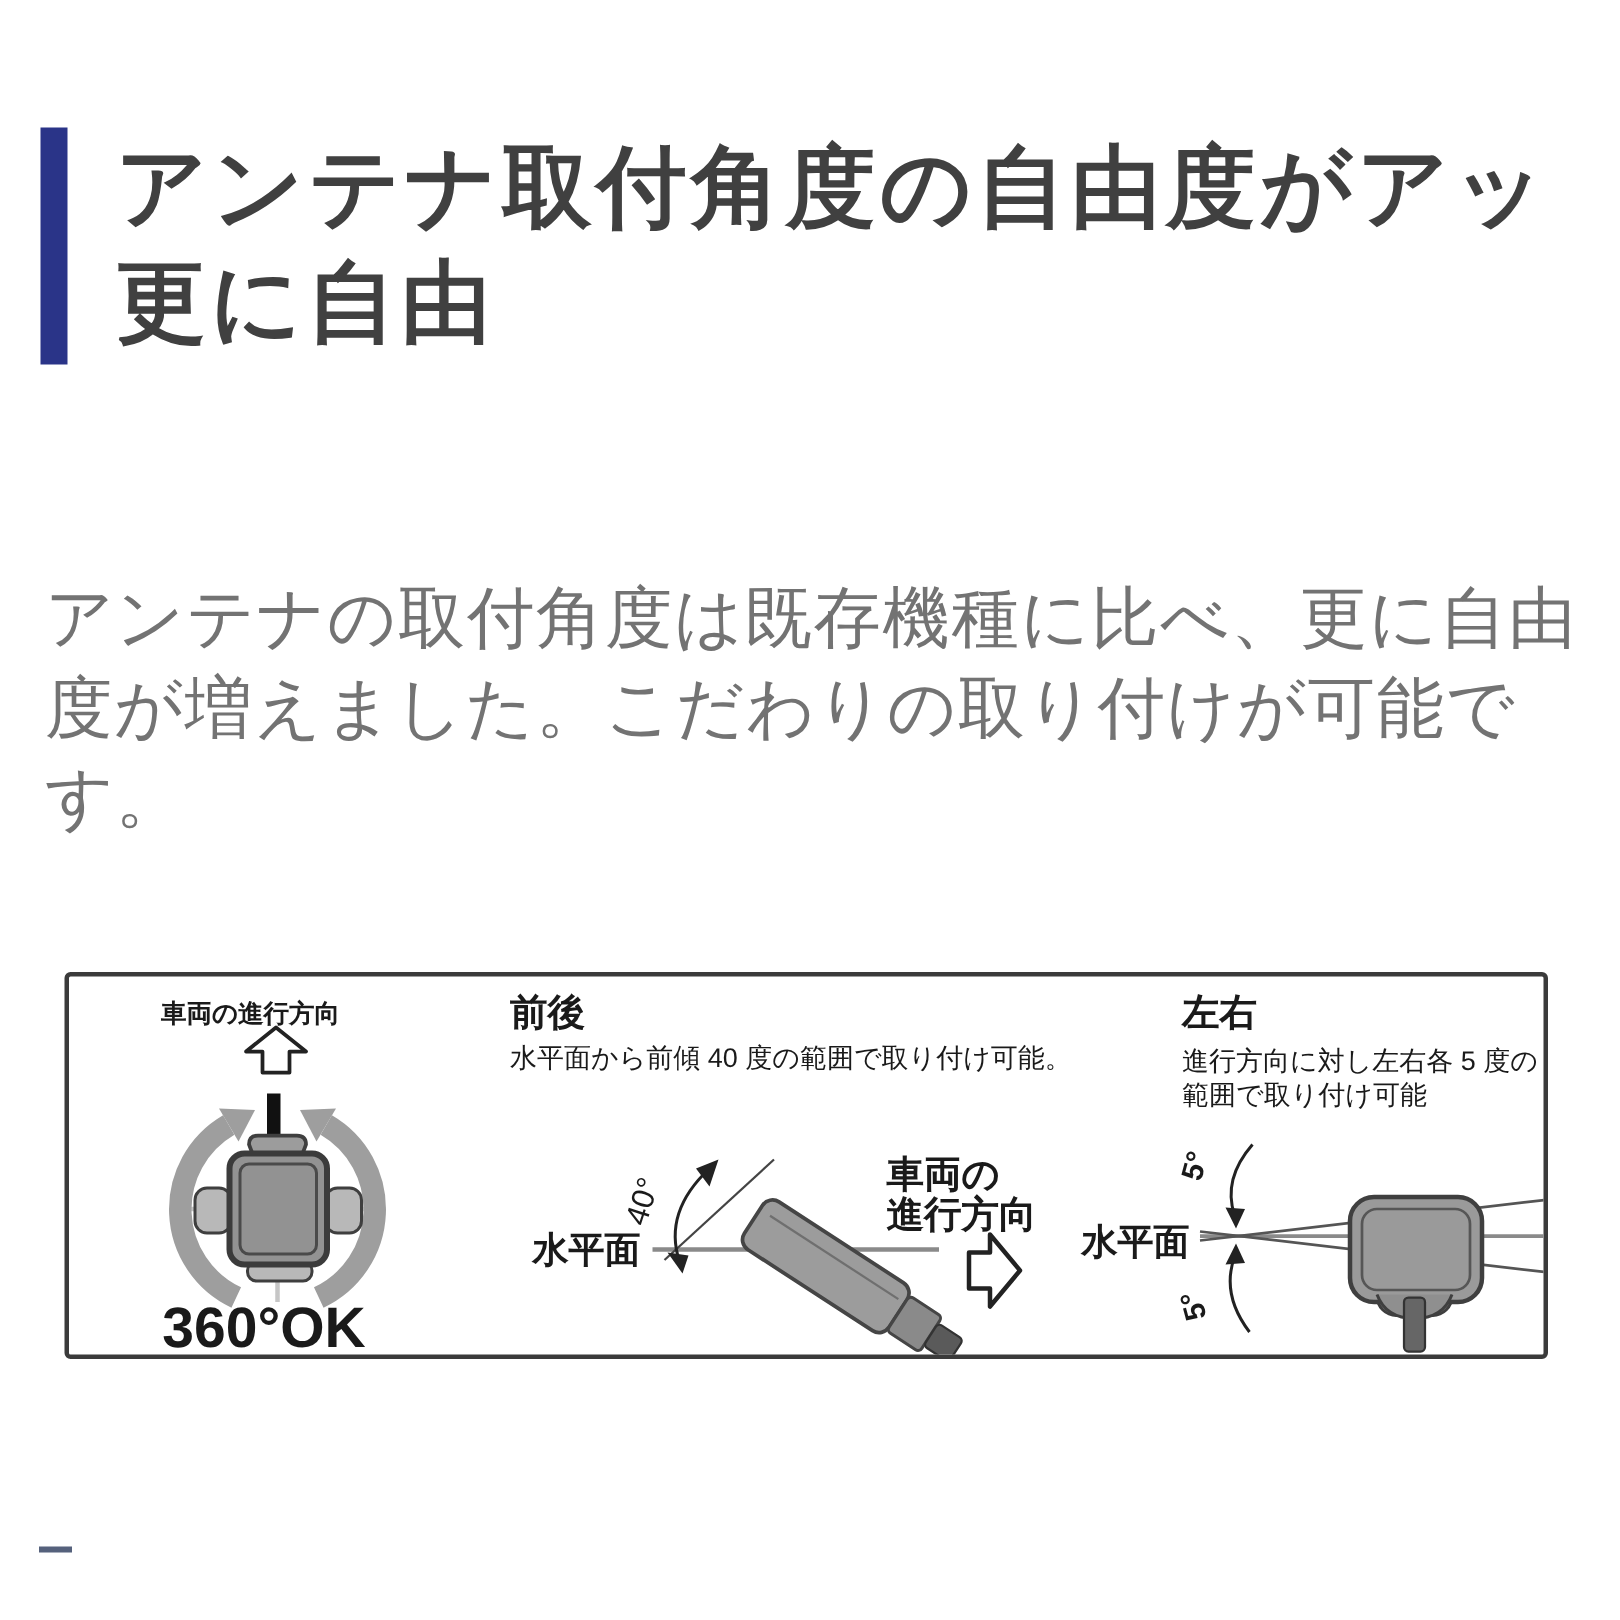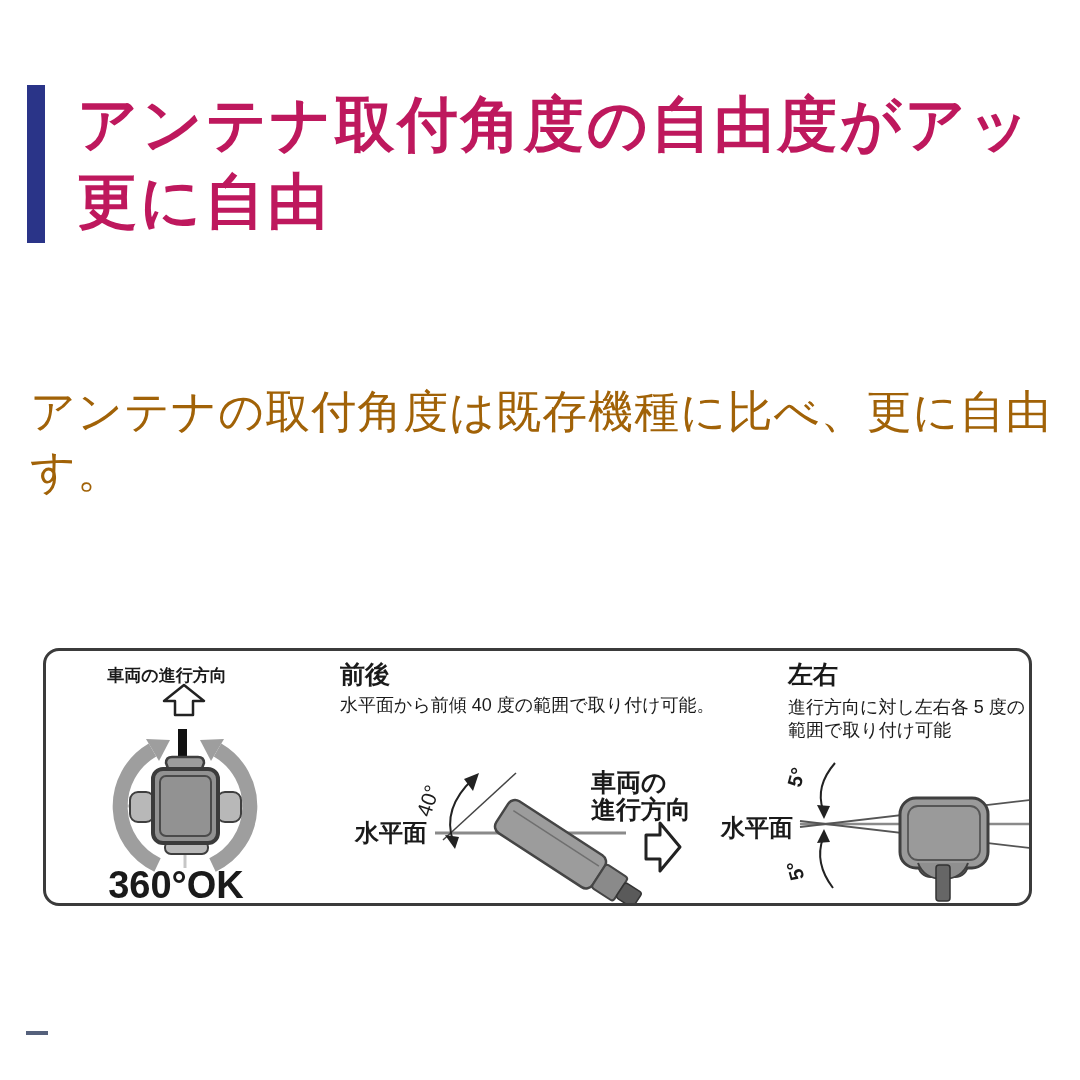--- a/index.html
+++ b/index.html
@@ -2,29 +2,29 @@
 <html><head>
 <meta charset="utf-8">
 <style>
   html,body{margin:0;padding:0;}
   body{width:1080px;height:1080px;background:#ffffff;position:relative;overflow:hidden;
        font-family:"Liberation Sans","DejaVu Sans",sans-serif;}
   .page{position:absolute;inset:0;background:#fff;}
 
   .accent-bar{position:absolute;left:27px;top:85px;width:18px;height:158px;background:#2a3488;}
   .headline{position:absolute;left:77px;top:86px;width:980px;margin:0;
-            color:#be185d;font-weight:bold;font-size:60px;line-height:77px;letter-spacing:3px;}
+            color:#404040;font-weight:bold;font-size:60px;line-height:77px;letter-spacing:3px;}
   .headline span{display:block;white-space:nowrap;}
 
   .body-text{position:absolute;left:30px;top:382px;width:1030px;margin:0;
-             color:#a16207;font-size:45px;line-height:60px;letter-spacing:1px;}
+             color:#737373;font-size:45px;line-height:60px;letter-spacing:1px;}
   .body-text span{display:block;white-space:nowrap;}
 
   .diagram-box{position:absolute;left:43px;top:648px;width:989px;height:258px;
-               border:3px solid #3b3b3b;border-radius:16px;box-sizing:border-box;background:#fff;}
+               border:3px solid #3b3b3b;border-radius:4px;box-sizing:border-box;background:#fff;}
   .diagram-box svg{display:block;width:983px;height:252px;}
 
   .page-dash{position:absolute;left:26px;top:1031px;width:22px;height:4px;background:#55617c;}
 
   svg text{fill:#1a1a1a;}
   .t-bold{font-weight:bold;}
 </style>
 </head>
 <body>
 
@@ -32,20 +32,21 @@
 
   <div class="accent-bar"></div>
 
   <h1 class="headline">
     <span>アンテナ取付角度の自由度がアッ</span>
     <span>更に自由</span>
   </h1>
 
   <p class="body-text">
     <span>アンテナの取付角度は既存機種に比べ、更に自由</span>
+    <span>度が増えました。こだわりの取り付けが可能で</span>
     <span>す。</span>
   </p>
 
   <div class="diagram-box">
     <svg viewBox="0 0 983 252" xmlns="http://www.w3.org/2000/svg">
 
       <g>
         <text x="121" y="30" font-size="17" class="t-bold" text-anchor="middle">車両の進行方向</text>
 
         <polygon points="138,34 158,50 147,50 147,64 129,64 129,50 118,50" fill="#ffffff" stroke="#222222" stroke-width="2.5" stroke-linejoin="round"></polygon>

